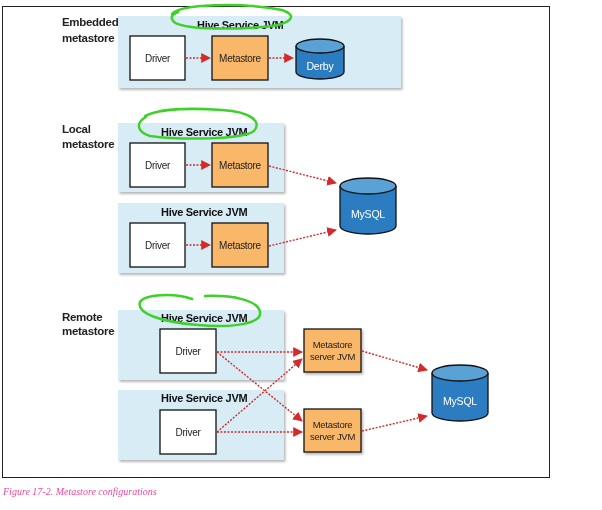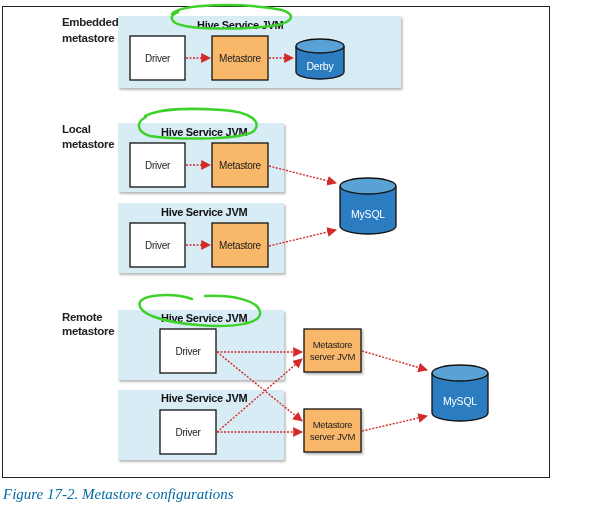--- a/index.html
+++ b/index.html
@@ -1,19 +1,19 @@
 <!DOCTYPE html>
 <html><head>
 <meta charset="utf-8">
 <style>
   html, body { margin: 0; padding: 0; background: #ffffff; }
   body { width: 602px; height: 510px; position: relative; overflow: hidden; font-family: "Liberation Sans", sans-serif; }
   #frame { position: absolute; left: 2px; top: 6px; width: 548px; height: 472px; border: 1.5px solid #222; box-sizing: border-box; background: #fff; }
   svg { position: absolute; left: 0; top: 0; }
-  .caption { position: absolute; left: 3px; top: 486px; font-family: "Liberation Serif", serif; font-style: italic; font-size: 15px; color: #0369a1; white-space: nowrap; }
+  .caption { position: absolute; left: 3px; top: 486px; font-family: "Liberation Serif", serif; font-style: italic; font-size: 10px; color: #ec4899; white-space: nowrap; }
   .sec-label { font-family: "Liberation Sans", sans-serif; font-weight: bold; font-size: 11.5px; fill: #222; letter-spacing: -0.3px; }
   .jvm-label { font-family: "Liberation Sans", sans-serif; font-weight: bold; font-size: 11px; fill: #111; letter-spacing: -0.3px; }
   .box-label { font-family: "Liberation Sans", sans-serif; font-size: 10px; fill: #222; letter-spacing: -0.3px; }
   .db-label { font-family: "Liberation Sans", sans-serif; font-size: 10.5px; fill: #ffffff; letter-spacing: -0.2px; }
 </style>
 </head>
 <body>
 
 <div id="frame"></div>
 

